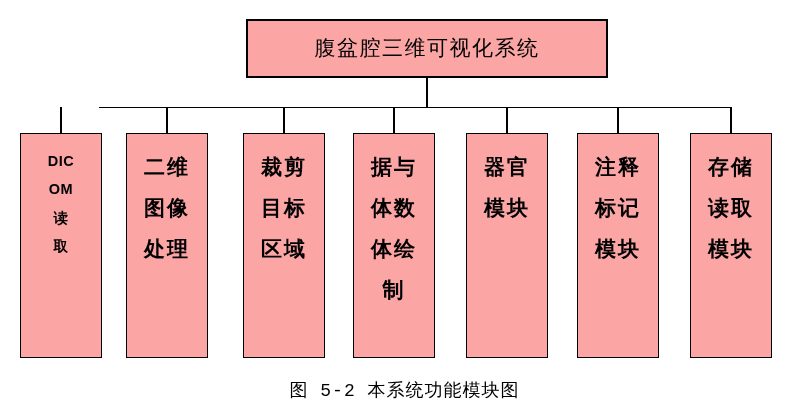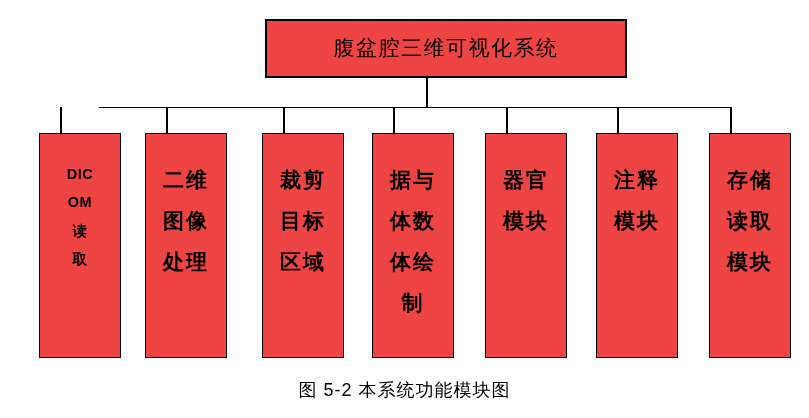--- a/index.html
+++ b/index.html
@@ -18,22 +18,21 @@
     height: 418px;
     background: #ffffff;
     overflow: hidden;
   }
 
   
   .node {
     position: absolute;
     box-sizing: border-box;
     border: 1.6px solid #000000;
-    background: #ef4444;
-    margin-left: 19px;
+    background: #fca5a5;
   }
 
   #root-node {
     left: 246px;
     top: 19px;
     width: 362px;
     height: 59px;
     border-width: 2px;
     display: flex;
     align-items: center;
@@ -45,21 +44,21 @@
     letter-spacing: 1.5px;
     line-height: 1;
     white-space: nowrap;
   }
 
   .leaf {
     width: 82px;
     top: 133px;
     height: 225px;
     border-width: 1.8px;
-    padding-top: 26px;
+    padding-top: 13px;
   }
   .leaf-label {
     display: block;
     text-align: center;
     font-family: "Liberation Sans", "DejaVu Sans", sans-serif;
     font-weight: 700;
     font-size: 21px;
     line-height: 1.95;
     letter-spacing: 2px;
     word-break: break-all;
@@ -90,21 +89,21 @@
     width: 633px;
   }
 
   
   #caption {
     position: absolute;
     left: 0;
     top: 378px;
     width: 809px;
     text-align: center;
-    font-family: Liberation Sans, sans-serif;
+    font-family: Liberation Mono, monospace;
     font-size: 18px;
     letter-spacing: 1px;
   }
 </style>
 </head>
 <body>
 
 <div id="canvas">
 
   <div class="node" id="root-node">
@@ -147,20 +146,21 @@
         <span class="leaf-label">体数</span>
         <span class="leaf-label">体绘</span>
         <span class="leaf-label">制</span>
       </div>
       <div class="node leaf" style="left: 466px;">
         <span class="leaf-label">器官</span>
         <span class="leaf-label">模块</span>
       </div>
       <div class="node leaf" style="left: 577px;">
         <span class="leaf-label">注释</span>
+        <span class="leaf-label">标记</span>
         <span class="leaf-label">模块</span>
       </div>
       <div class="node leaf" style="left: 690px;">
         <span class="leaf-label">存储</span>
         <span class="leaf-label">读取</span>
         <span class="leaf-label">模块</span>
       </div>
     </div>
 
   <div id="caption">图 5-2 本系统功能模块图</div>

